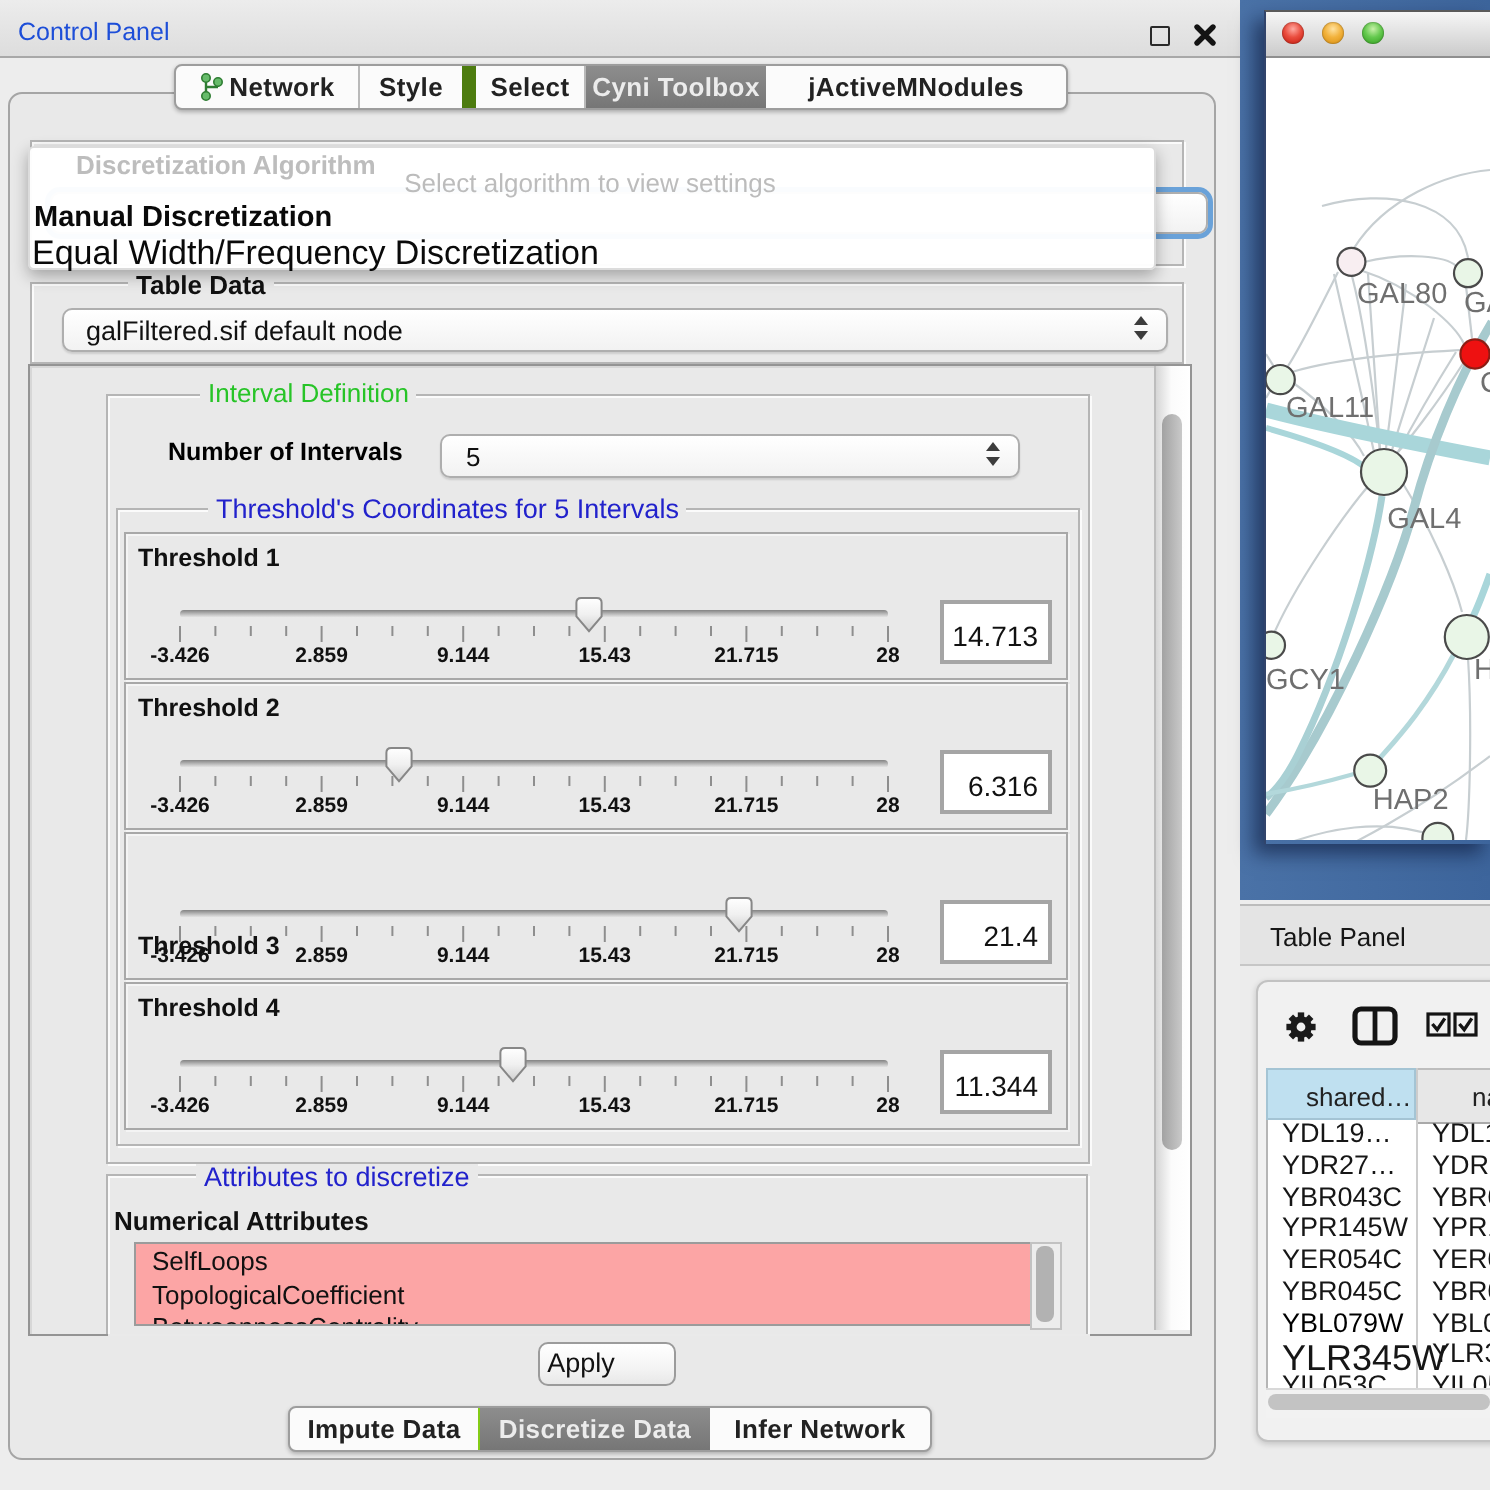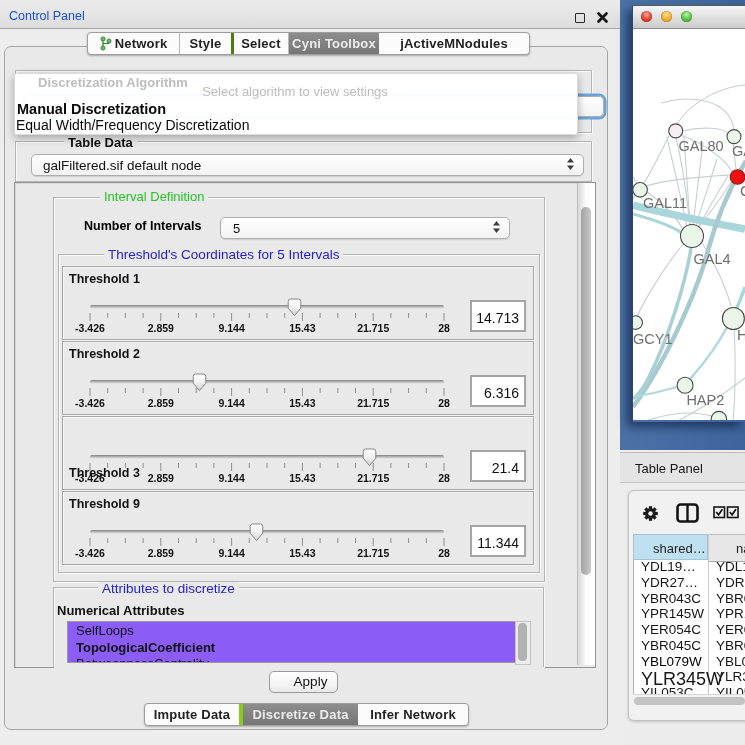--- a/index.html
+++ b/index.html
@@ -182,21 +182,21 @@
       <linearGradient id="thg2" x1="0" y1="0" x2="0" y2="1">
         <stop offset="0" stop-color="#ffffff"></stop>
         <stop offset="0.5" stop-color="#f0f0f0"></stop>
         <stop offset="1" stop-color="#cfcfcf"></stop>
       </linearGradient>
     </defs>
   </svg>
 <div class="abs" style="left:470px;top:450px;width:52px;height:28px;background:#fff;border:2px solid #a5a5a5;"></div>
 <div class="abs" style="left:470px;top:460px;width:49px;text-align:right;font-size:14px;color:#111;">21.4</div>
 <div class="abs" style="left:62px;top:491px;width:470px;height:72px;border:1px solid #a8a8a8;box-shadow:1px 1px 0 #f4f4f4, inset 1px 1px 0 #f4f4f4;"></div>
-<div class="abs" style="left:69px;top:497px;font-size:12.5px;font-weight:bold;color:#111;">Threshold 9</div>
+<div class="abs" style="left:69px;top:497px;font-size:12.5px;font-weight:bold;color:#111;">Threshold 4</div>
 <div class="abs" style="left:90px;top:530px;width:354px;height:4px;border-radius:2px;background:linear-gradient(#838383,#c6c6c6 60%,#efefef);"></div>
 <svg class="abs" style="left:62px;top:538px" width="470" height="10" viewBox="0 0 470 10">
     <line x1="28.0" y1="0" x2="28.0" y2="8" stroke="#8e8e8e" stroke-width="1"></line>
     <line x1="45.7" y1="0" x2="45.7" y2="5" stroke="#8e8e8e" stroke-width="1"></line>
     <line x1="63.4" y1="0" x2="63.4" y2="5" stroke="#8e8e8e" stroke-width="1"></line>
     <line x1="81.1" y1="0" x2="81.1" y2="5" stroke="#8e8e8e" stroke-width="1"></line>
     <line x1="98.8" y1="0" x2="98.8" y2="8" stroke="#8e8e8e" stroke-width="1"></line>
     <line x1="116.5" y1="0" x2="116.5" y2="5" stroke="#8e8e8e" stroke-width="1"></line>
     <line x1="134.2" y1="0" x2="134.2" y2="5" stroke="#8e8e8e" stroke-width="1"></line>
     <line x1="151.9" y1="0" x2="151.9" y2="5" stroke="#8e8e8e" stroke-width="1"></line>
@@ -229,42 +229,42 @@
         <stop offset="1" stop-color="#cfcfcf"></stop>
       </linearGradient>
     </defs>
   </svg>
 <div class="abs" style="left:470px;top:525px;width:52px;height:28px;background:#fff;border:2px solid #a5a5a5;"></div>
 <div class="abs" style="left:470px;top:535px;width:49px;text-align:right;font-size:14px;color:#111;">11.344</div>
 
 <div class="etch" style="left:53px;top:587px;width:489px;height:79px;border-bottom:none;"></div>
 <div class="gbl" style="left:54px;top:582px;color:#2222cc;font-size:13.5px;">Attributes to discretize</div>
 <div class="abs" style="left:57px;top:603px;font-size:13px;font-weight:bold;color:#111;">Numerical Attributes</div>
-<div class="abs" style="left:67px;top:621px;width:447px;height:40px;background:#8b5cf6;border:1px solid #9b9b9b;overflow:hidden;">
+<div class="abs" style="left:67px;top:621px;width:447px;height:40px;background:#fca5a5;border:1px solid #9b9b9b;overflow:hidden;">
   <div style="position:absolute;left:8px;top:1px;font-size:13px;color:#111;">SelfLoops</div>
-  <div style="position:absolute;left:8px;top:17.7px;font-size:13px;color:#111;font-weight:bold;">TopologicalCoefficient</div>
+  <div style="position:absolute;left:8px;top:17.7px;font-size:13px;color:#111;">TopologicalCoefficient</div>
   <div style="position:absolute;left:8px;top:34.4px;font-size:13px;color:#111;">BetweennessCentrality</div>
 </div>
 <div class="abs" style="left:515px;top:621px;width:14px;height:42px;background:#ededed;border:1px solid #c2c2c2;"></div>
 <div class="abs" style="left:517.5px;top:622.5px;width:9px;height:38px;border-radius:4px;background:#b2b2b2;"></div>
 
 <div class="abs" style="left:269px;top:671px;width:67px;height:20px;border:1px solid #9b9b9b;border-radius:5px;background:linear-gradient(#ffffff,#f4f4f4 60%,#e8e8e8);"></div>
-<div class="abs" style="left:269px;top:674px;width:43px;text-align:center;font-size:13.5px;color:#111;padding-left:20px;">Apply</div>
+<div class="abs" style="left:269px;top:674px;width:43px;text-align:center;font-size:13.5px;color:#111;">Apply</div>
 
 <div class="abs" style="left:87px;top:32px;height:21px;border:1px solid #9d9d9d;border-radius:4px;background:#fbfbfb;box-shadow:0 1px 2px rgba(0,0,0,.28);white-space:nowrap;overflow:hidden;">
 <span class="seg" style="width:91px;border-right:1px solid #b9b9b9;"><svg width="12" height="15" viewBox="0 0 12 15" style="vertical-align:-3px;margin-right:3px;">
         <path d="M3 3 L3 12 M3 7.5 L9 7.5 M9 7.5 L9 5" stroke="#2e7d32" stroke-width="1.2" fill="none"></path>
         <circle cx="3" cy="3" r="2.1" fill="#66bb6a" stroke="#2e7d32" stroke-width=".8"></circle>
         <circle cx="3" cy="12" r="2.1" fill="#66bb6a" stroke="#2e7d32" stroke-width=".8"></circle>
         <circle cx="9" cy="5" r="2.1" fill="#66bb6a" stroke="#2e7d32" stroke-width=".8"></circle>
-      </svg>Network</span><span class="seg" style="width:51px;border-right:3px solid #4d7c0f;">Style</span><span class="seg" style="width:54px;border-right:1px solid #b9b9b9;">Select</span><span class="seg" style="width:90px;background:linear-gradient(#8d8d8d,#767676);color:#ececec;">Cyni Toolbox</span><span class="seg" style="width:150px;">jActiveMNodules</span>
+      </svg>Network</span><span class="seg" style="width:51px;border-right:7px solid #4d7c0f;">Style</span><span class="seg" style="width:54px;border-right:1px solid #b9b9b9;">Select</span><span class="seg" style="width:90px;background:linear-gradient(#8d8d8d,#767676);color:#ececec;">Cyni Toolbox</span><span class="seg" style="width:150px;">jActiveMNodules</span>
 </div>
 
 <div class="abs" style="left:144px;top:703px;height:21px;border:1px solid #9d9d9d;border-radius:4px;background:#fbfbfb;box-shadow:0 1px 2px rgba(0,0,0,.25);white-space:nowrap;overflow:hidden;">
-<span class="seg" style="width:94px;border-right:4px solid #84cc16;">Impute Data</span><span class="seg" style="width:115px;background:linear-gradient(#8d8d8d,#767676);color:#ececec;">Discretize Data</span><span class="seg" style="width:110px;">Infer Network</span>
+<span class="seg" style="width:94px;border-right:1px solid #84cc16;">Impute Data</span><span class="seg" style="width:115px;background:linear-gradient(#8d8d8d,#767676);color:#ececec;">Discretize Data</span><span class="seg" style="width:110px;">Infer Network</span>
 </div>
 
 <div class="abs" style="left:620px;top:0;width:125px;height:450px;background:linear-gradient(90deg,#4a72a7,#3d659c);"></div>
 
 <div class="abs" style="left:632px;top:5px;width:113px;height:416px;border-left:1px solid #31446b;border-top:1px solid #5a5a5a;box-shadow:-5px 5px 9px rgba(5,15,45,.55);"></div>
 <div class="abs" style="left:633px;top:6px;width:112px;height:22px;background:linear-gradient(#f6f6f6,#cbcbcb);border-bottom:1px solid #8f8f8f;"></div>
 <div class="abs" style="left:641px;top:11px;width:11px;height:11px;border-radius:50%;background:radial-gradient(circle at 50% 32%,#ffa9a0 0%,#ea4d3e 45%,#c2170b 100%);box-shadow:inset 0 0 1px rgba(0,0,0,.5);"></div>
 <div class="abs" style="left:661px;top:11px;width:11px;height:11px;border-radius:50%;background:radial-gradient(circle at 50% 32%,#ffe2a0 0%,#f2b23c 45%,#d88d0e 100%);box-shadow:inset 0 0 1px rgba(0,0,0,.5);"></div>
 <div class="abs" style="left:681px;top:11px;width:11px;height:11px;border-radius:50%;background:radial-gradient(circle at 50% 32%,#c7f0a8 0%,#64c94e 45%,#2e9c1c 100%);box-shadow:inset 0 0 1px rgba(0,0,0,.5);"></div>
 <div class="abs" style="left:633px;top:29px;width:112px;height:391px;background:#fff;overflow:hidden;">
@@ -381,13 +381,13 @@
 <div class="abs" style="left:716px;top:669.2px;font-size:13.5px;color:#161616;white-space:nowrap;">YLR34</div>
 <div class="abs" style="left:641px;top:684.9px;font-size:13.5px;color:#161616;">YIL053C</div>
 <div class="abs" style="left:716px;top:684.9px;font-size:13.5px;color:#161616;white-space:nowrap;">YIL05</div>
 <div class="abs" style="left:633px;top:694px;width:112px;height:14px;background:#f2f2f2;border-top:1px solid #d8d8d8;"></div>
 <div class="abs" style="left:634px;top:697px;width:111px;height:8px;border-radius:4px;background:#c3c3c3;"></div>
 
 <div class="abs" style="left:14px;top:73px;width:562px;height:60px;background:rgba(255,255,255,.97);border:1px solid #dcdcdc;border-radius:3px;box-shadow:0 3px 8px rgba(0,0,0,.3);"></div>
 <div class="abs" style="left:38px;top:75px;font-size:13px;font-weight:bold;color:#bdbdbd;">Discretization Algorithm</div>
 <div class="abs" style="left:14px;top:84px;width:562px;text-align:center;font-size:13px;color:#bcbcbc;">Select algorithm to view settings</div>
 <div class="abs" style="left:17px;top:101px;font-size:14.5px;font-weight:bold;color:#0a0a0a;">Manual Discretization</div>
-<div class="abs" style="left:16px;top:117px;font-size:14px;color:#0a0a0a;">Equal Width/Frequency Discretization</div>
+<div class="abs" style="left:16px;top:117px;font-size:17px;color:#0a0a0a;">Equal Width/Frequency Discretization</div>
 
 </body></html>

